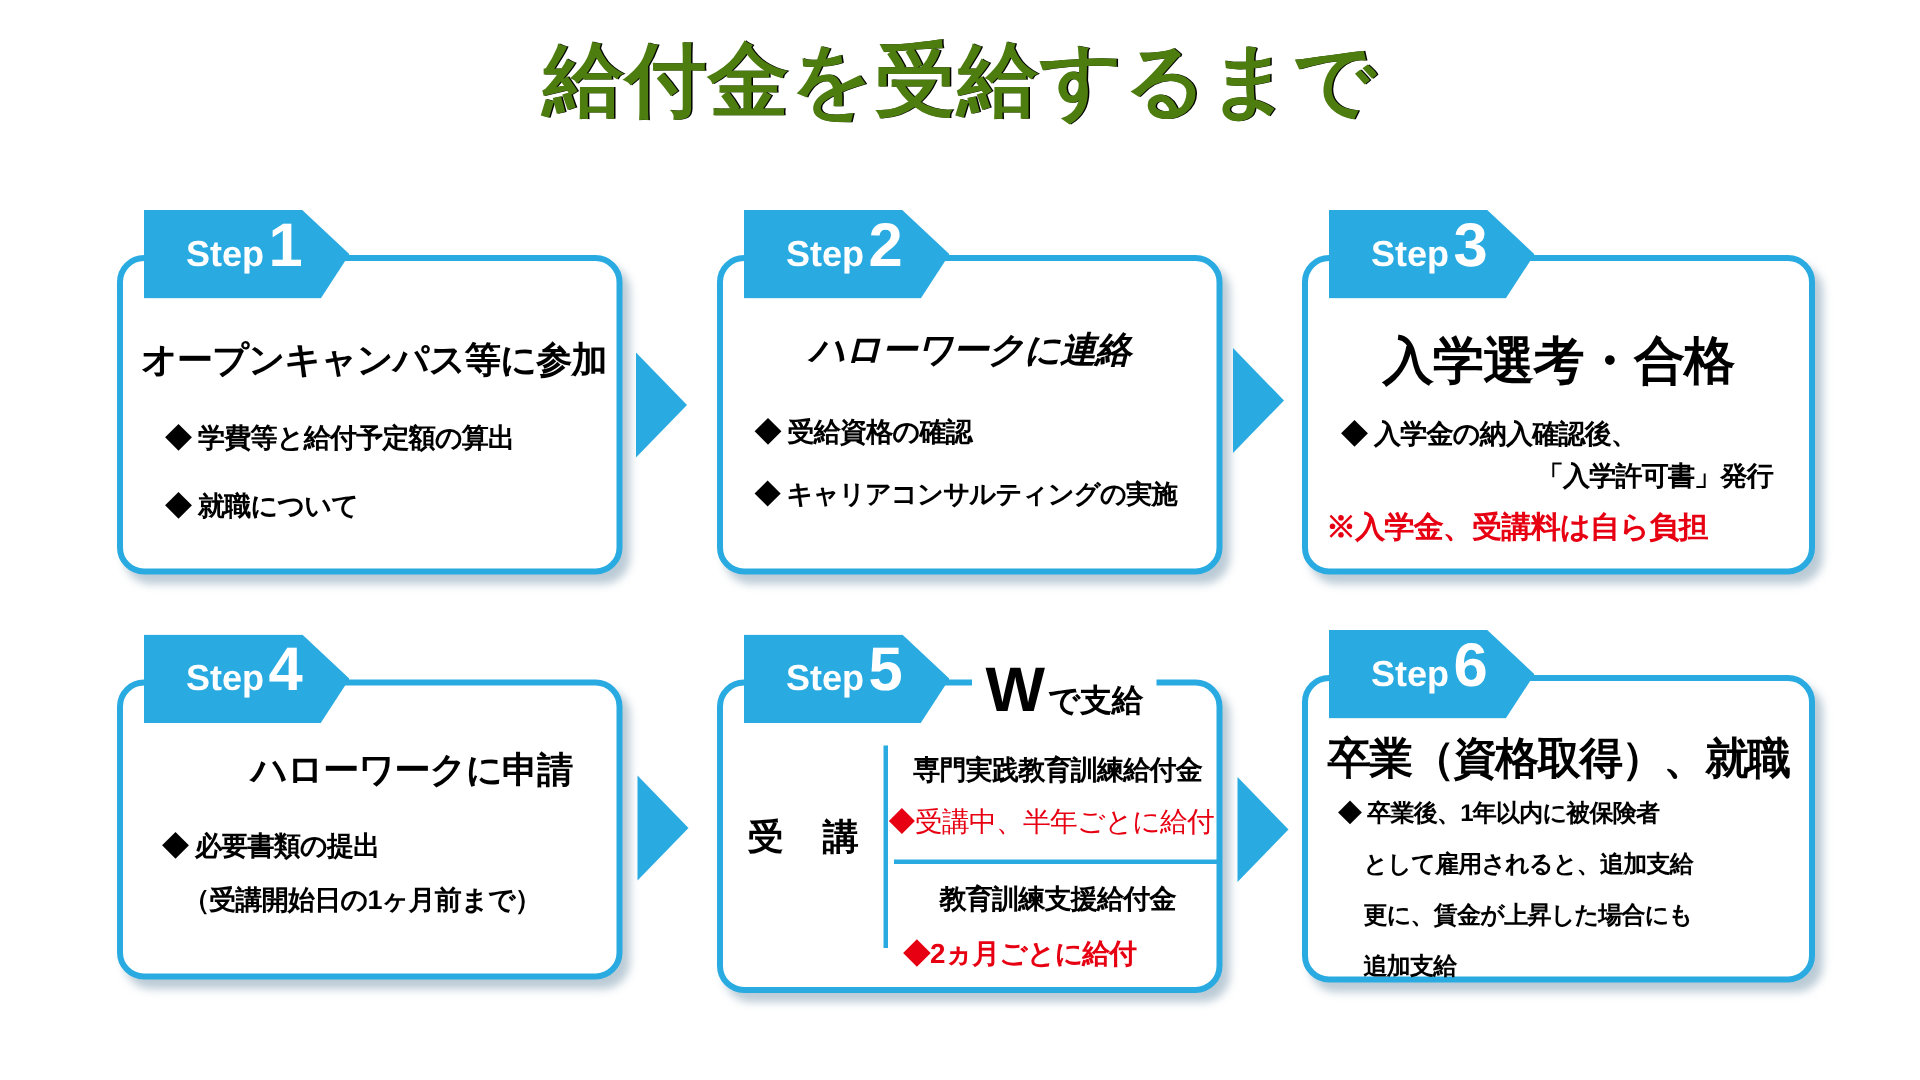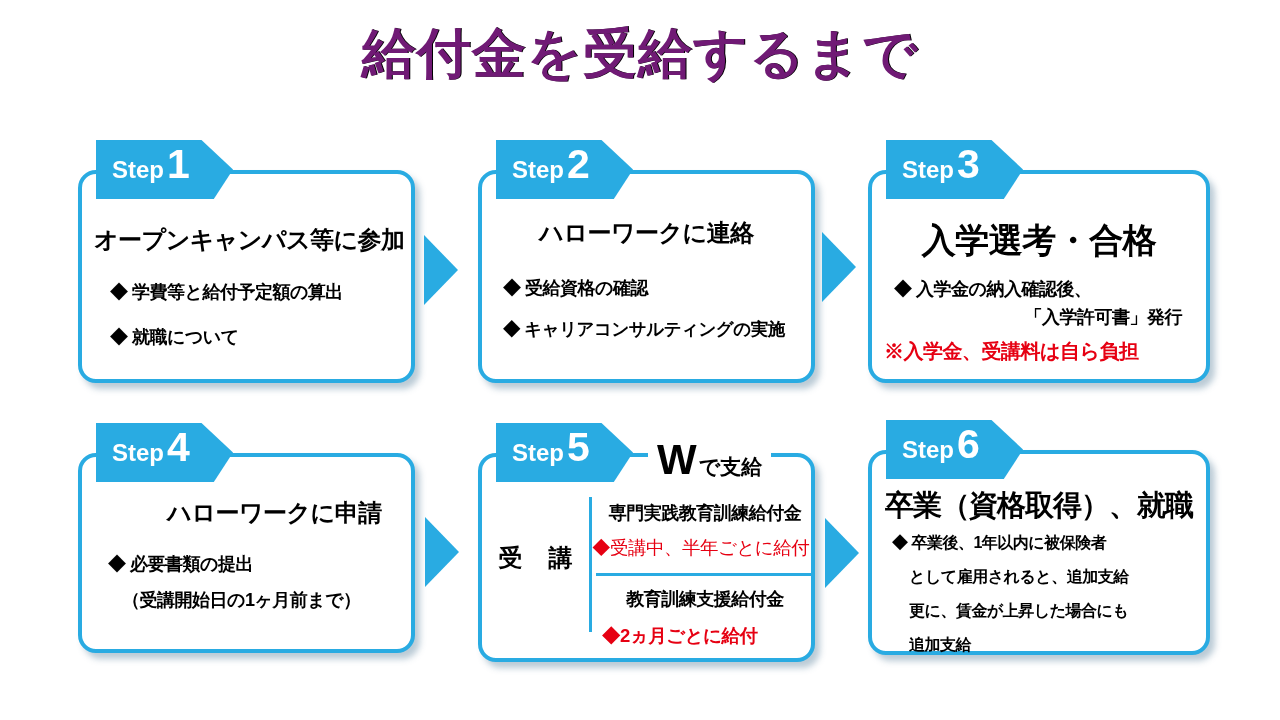--- a/index.html
+++ b/index.html
@@ -1,54 +1,54 @@
 <!DOCTYPE html>
 <html lang="ja"><head>
 <meta charset="utf-8">
 <style>
   html,body{margin:0;padding:0;background:#ffffff;}
   body{width:1280px;height:720px;font-family:"Liberation Sans",sans-serif;color:#000;}
   .stage{position:relative;width:1280px;height:720px;overflow:hidden;background:#fff;}
 
   .main-title{
     position:absolute;top:18px;left:0;width:100%;text-align:center;
-    font-size:54px;font-weight:900;letter-spacing:1px;color:#701a75;
+    font-size:54px;font-weight:900;letter-spacing:1px;color:#4d7c0f;
     text-shadow:1px 0 0 #000;
   }
 
   
   .box{
     position:absolute;background:#fff;border:4px solid #29ABE2;border-radius:18px;
     box-sizing:border-box;box-shadow:5px 6px 6px rgba(105,140,165,.45);
   }
   .banner{
     position:absolute;top:-34px;left:14px;width:137px;height:59px;background:#29ABE2;
     clip-path:polygon(0 0,77% 0,100% 50%,86% 100%,0 100%);
-    display:flex;align-items:baseline;padding-left:16px;box-sizing:border-box;
+    display:flex;align-items:baseline;padding-left:28px;box-sizing:border-box;
     color:#fff;filter:drop-shadow(3px 3px 2px rgba(100,135,160,.4));
   }
   .banner-step{font-size:24px;font-weight:700;line-height:59px;}
   .banner-num{font-size:41px;font-weight:700;margin-left:3px;}
 
   .arrow{position:absolute;width:0;height:0;border-left:34px solid #29ABE2;
          border-top:35px solid transparent;border-bottom:35px solid transparent;}
 
   .t{position:absolute;font-weight:900;white-space:nowrap;letter-spacing:-0.5px;}
   .b{position:absolute;font-weight:700;white-space:nowrap;letter-spacing:-0.5px;}
   .red{color:#E60012;}
 
   
   .box1{left:78px;top:170px;width:337px;height:213px;}
   .box1 .title{top:50px;left:12px;font-size:24px;}
   .box1 .b1{top:106px;left:28px;font-size:18px;}
   .box1 .b2{top:151px;left:28px;font-size:18px;}
 
   
   .box2{left:478px;top:170px;width:337px;height:213px;}
-  .box2 .title{top:43px;left:0;width:100%;text-align:center;font-size:24px;}
+  .box2 .title{top:43px;left:0;width:100%;text-align:center;font-size:24px;font-style:italic;}
   .box2 .b1{top:102px;left:21px;font-size:18px;}
   .box2 .b2{top:143px;left:21px;font-size:17.5px;}
 
   
   .box3{left:868px;top:170px;width:342px;height:213px;}
   .box3 .title{top:44px;left:0;width:100%;text-align:center;font-size:34px;}
   .box3 .b1{top:103px;left:22px;font-size:18px;}
   .box3 .b1c{top:131px;left:0;width:100%;text-align:right;padding-right:24px;box-sizing:border-box;font-size:18px;}
   .box3 .note{top:164px;left:12px;font-size:20px;font-weight:900;}
 

